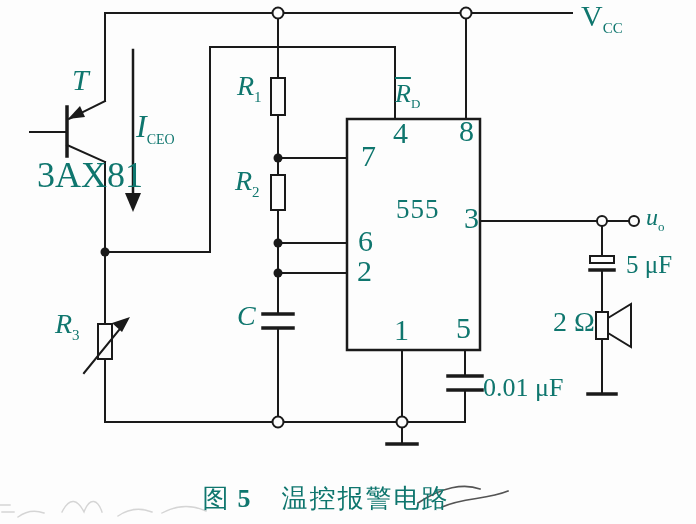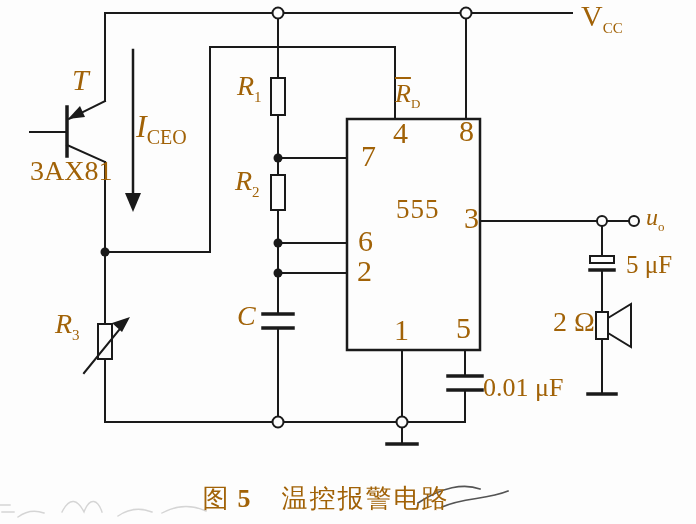--- a/index.html
+++ b/index.html
@@ -1,18 +1,18 @@
 <!DOCTYPE html>
 <html><head>
 <meta charset="utf-8">
 <style>
   html,body{margin:0;padding:0;background:#fff;}
   .stage{
     position:relative;width:696px;height:524px;background:#fdfdfd;
-    font-family:"Liberation Serif","DejaVu Serif",serif;color:#a16207;
+    font-family:"Liberation Serif","DejaVu Serif",serif;color:#0f766e;
     overflow:hidden;
   }
   .stage svg{position:absolute;left:0;top:0;}
   .lbl{position:absolute;line-height:1;white-space:nowrap;}
   .it{font-style:italic;}
   .lbl sub{font-style:normal;line-height:1;}
   .ov{text-decoration:overline;}
   .pin{font-size:30px;}
   .chip-name{font-size:27px;letter-spacing:1px;}
   .caption{
@@ -155,22 +155,22 @@
         <path d="M118,516 q16,-11 34,-4"></path>
         <path d="M162,513 q22,-12 44,-2"></path>
         <path d="M0,505 h10 M2,512 h12"></path>
       </g>
     </g>
   </svg>
 
   <div class="lbl" style="left:581px;top:1px;font-size:30px;"><span>V</span><sub style="font-size:15px;">CC</sub></div>
 
   <div class="lbl it" style="left:72px;top:65px;font-size:30px;">T</div>
-  <div class="lbl" style="left:30px;top:157px;font-size:28px;text-align:right;">3AX81</div>
-  <div class="lbl" style="left:136px;top:110px;font-size:32px;"><span class="it">I</span><sub style="font-size:20px;">CEO</sub></div>
+  <div class="lbl" style="left:37px;top:157px;font-size:36px;text-align:right;">3AX81</div>
+  <div class="lbl" style="left:136px;top:110px;font-size:32px;"><span class="it">I</span><sub style="font-size:14px;">CEO</sub></div>
 
   <div class="lbl" style="left:237px;top:72px;font-size:28px;text-align:right;"><span class="it">R</span><sub style="font-size:15px;">1</sub></div>
   <div class="lbl" style="left:235px;top:167px;font-size:28px;"><span class="it">R</span><sub style="font-size:15px;">2</sub></div>
   <div class="lbl" style="left:55px;top:310px;font-size:28px;"><span class="it">R</span><sub style="font-size:15px;">3</sub></div>
 
   <div class="lbl it" style="left:237px;top:302px;font-size:28px;">C</div>
   <div class="lbl" style="left:483px;top:375px;font-size:26px;">0.01 μF</div>
   <div class="lbl" style="left:626px;top:252px;font-size:25px;">5 μF</div>
   <div class="lbl" style="left:553px;top:308px;font-size:28px;">2 Ω</div>
 

